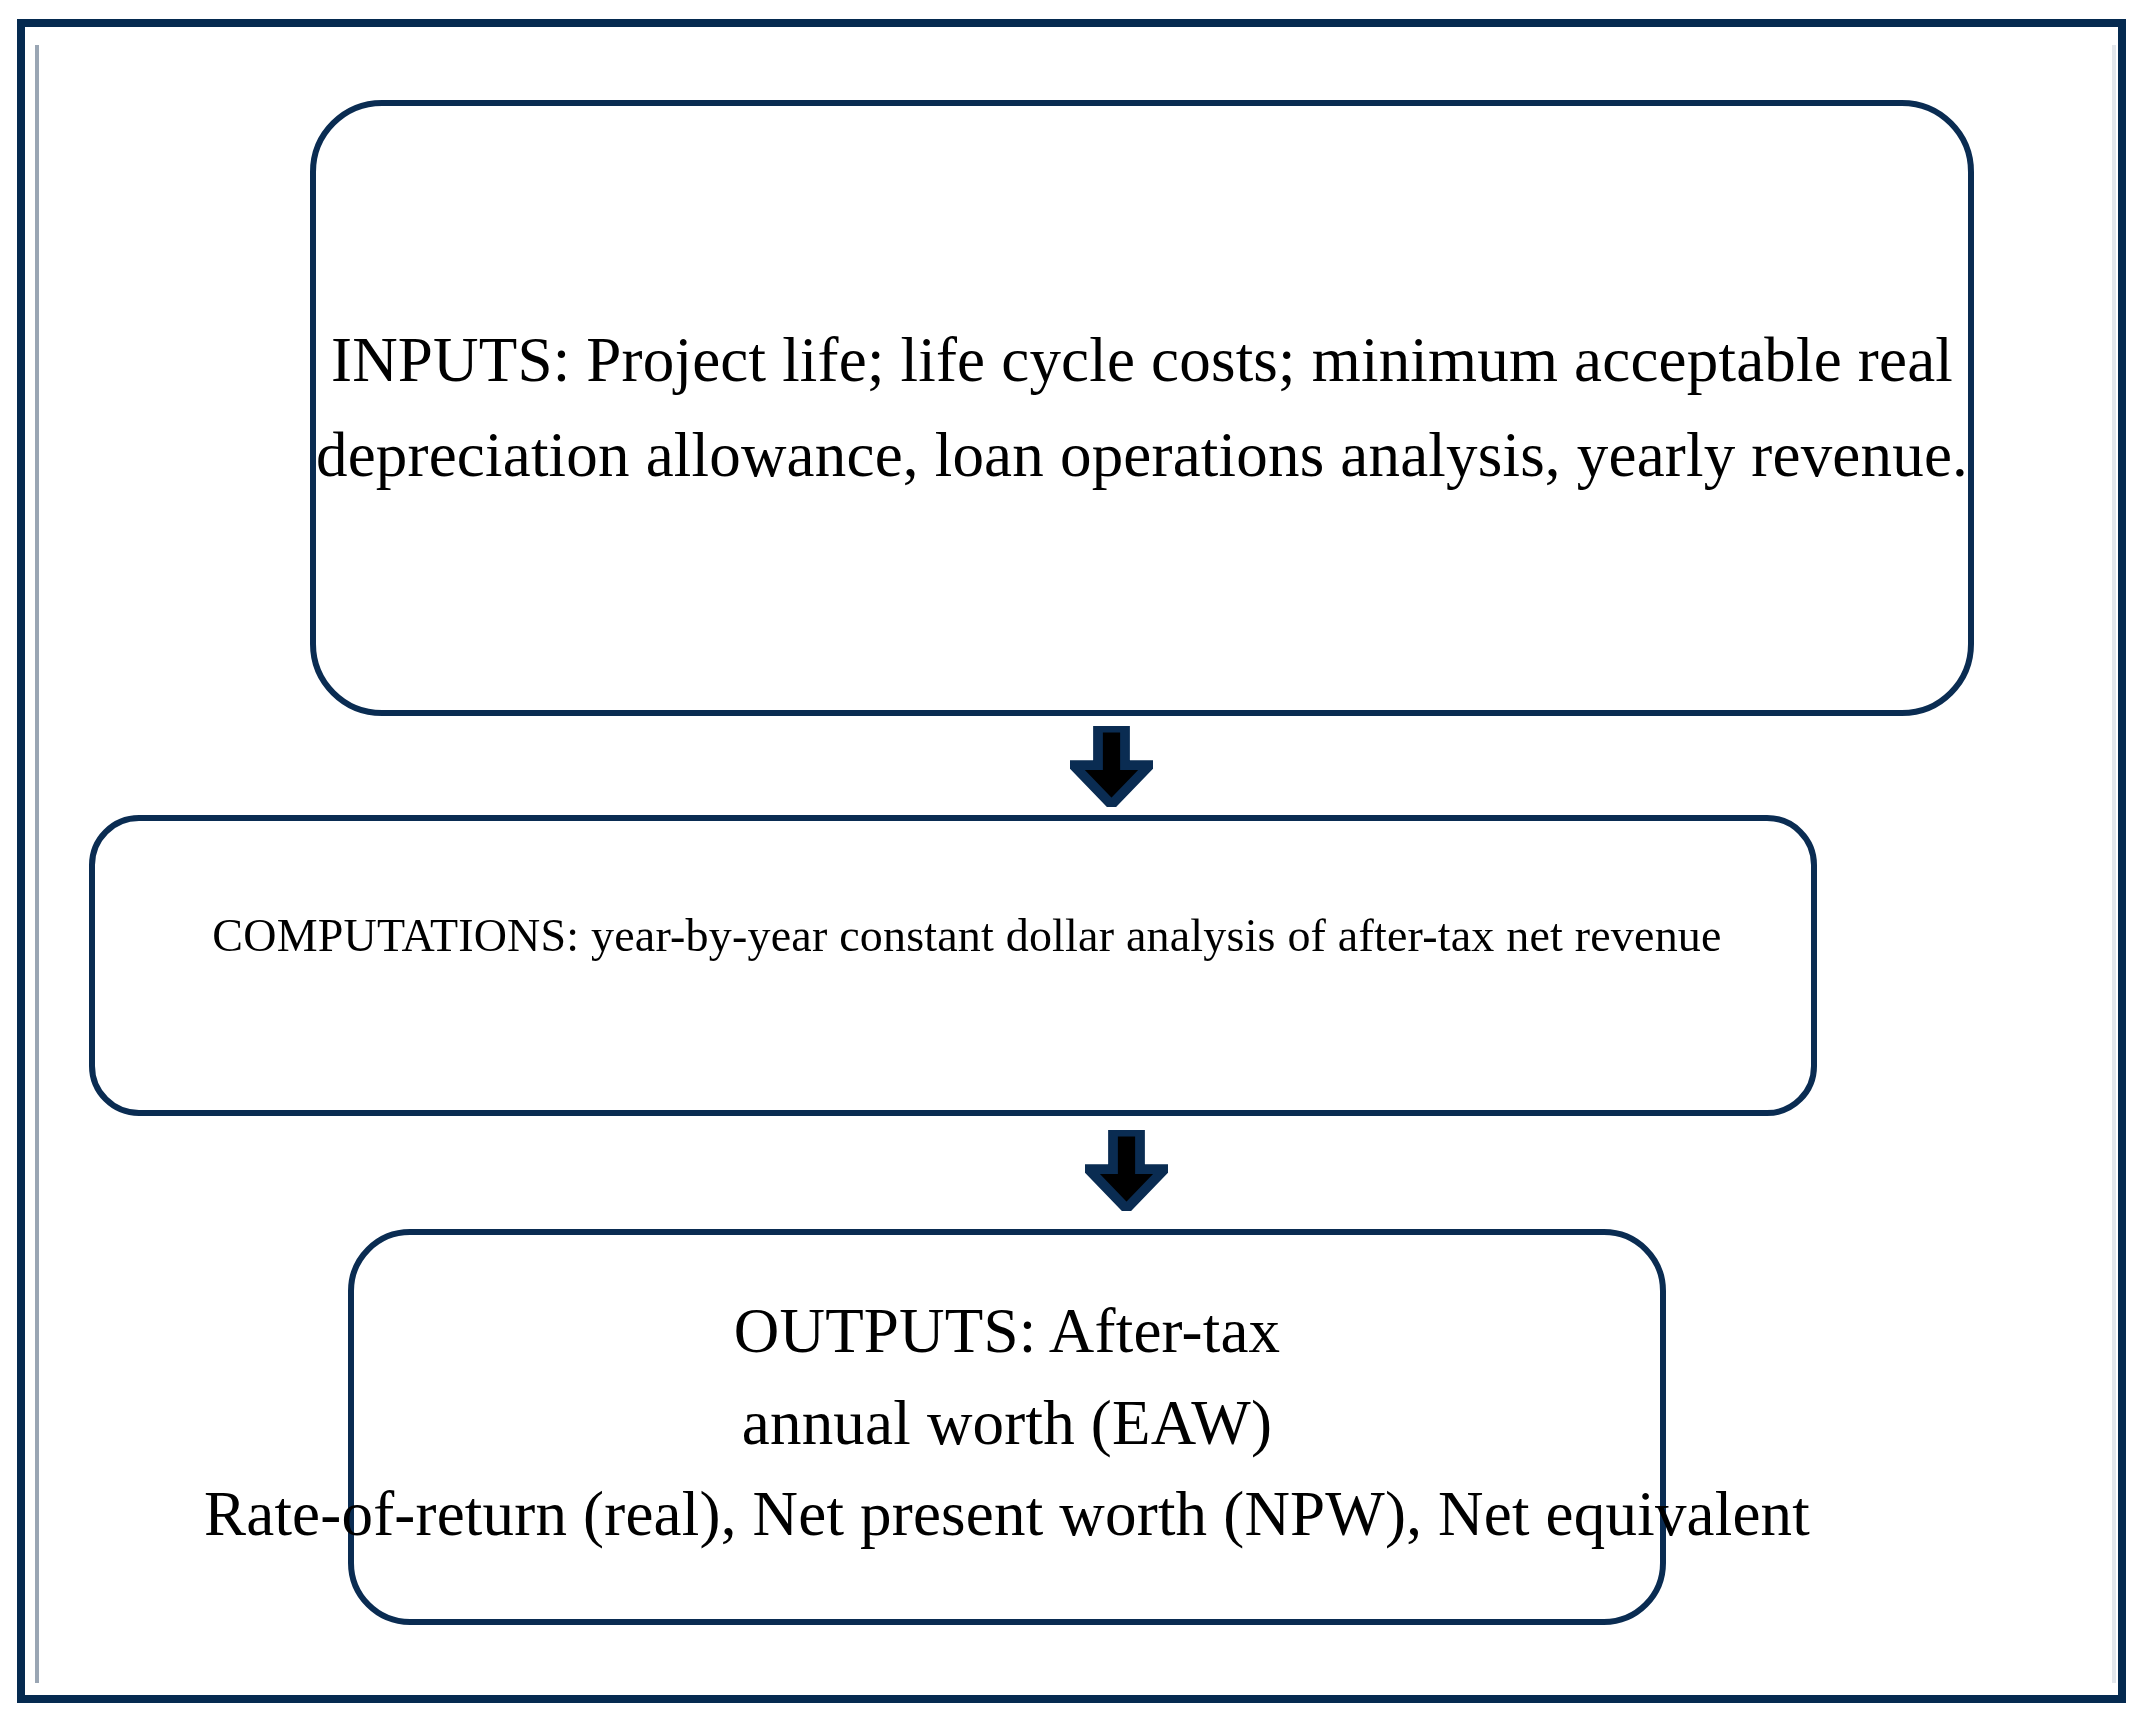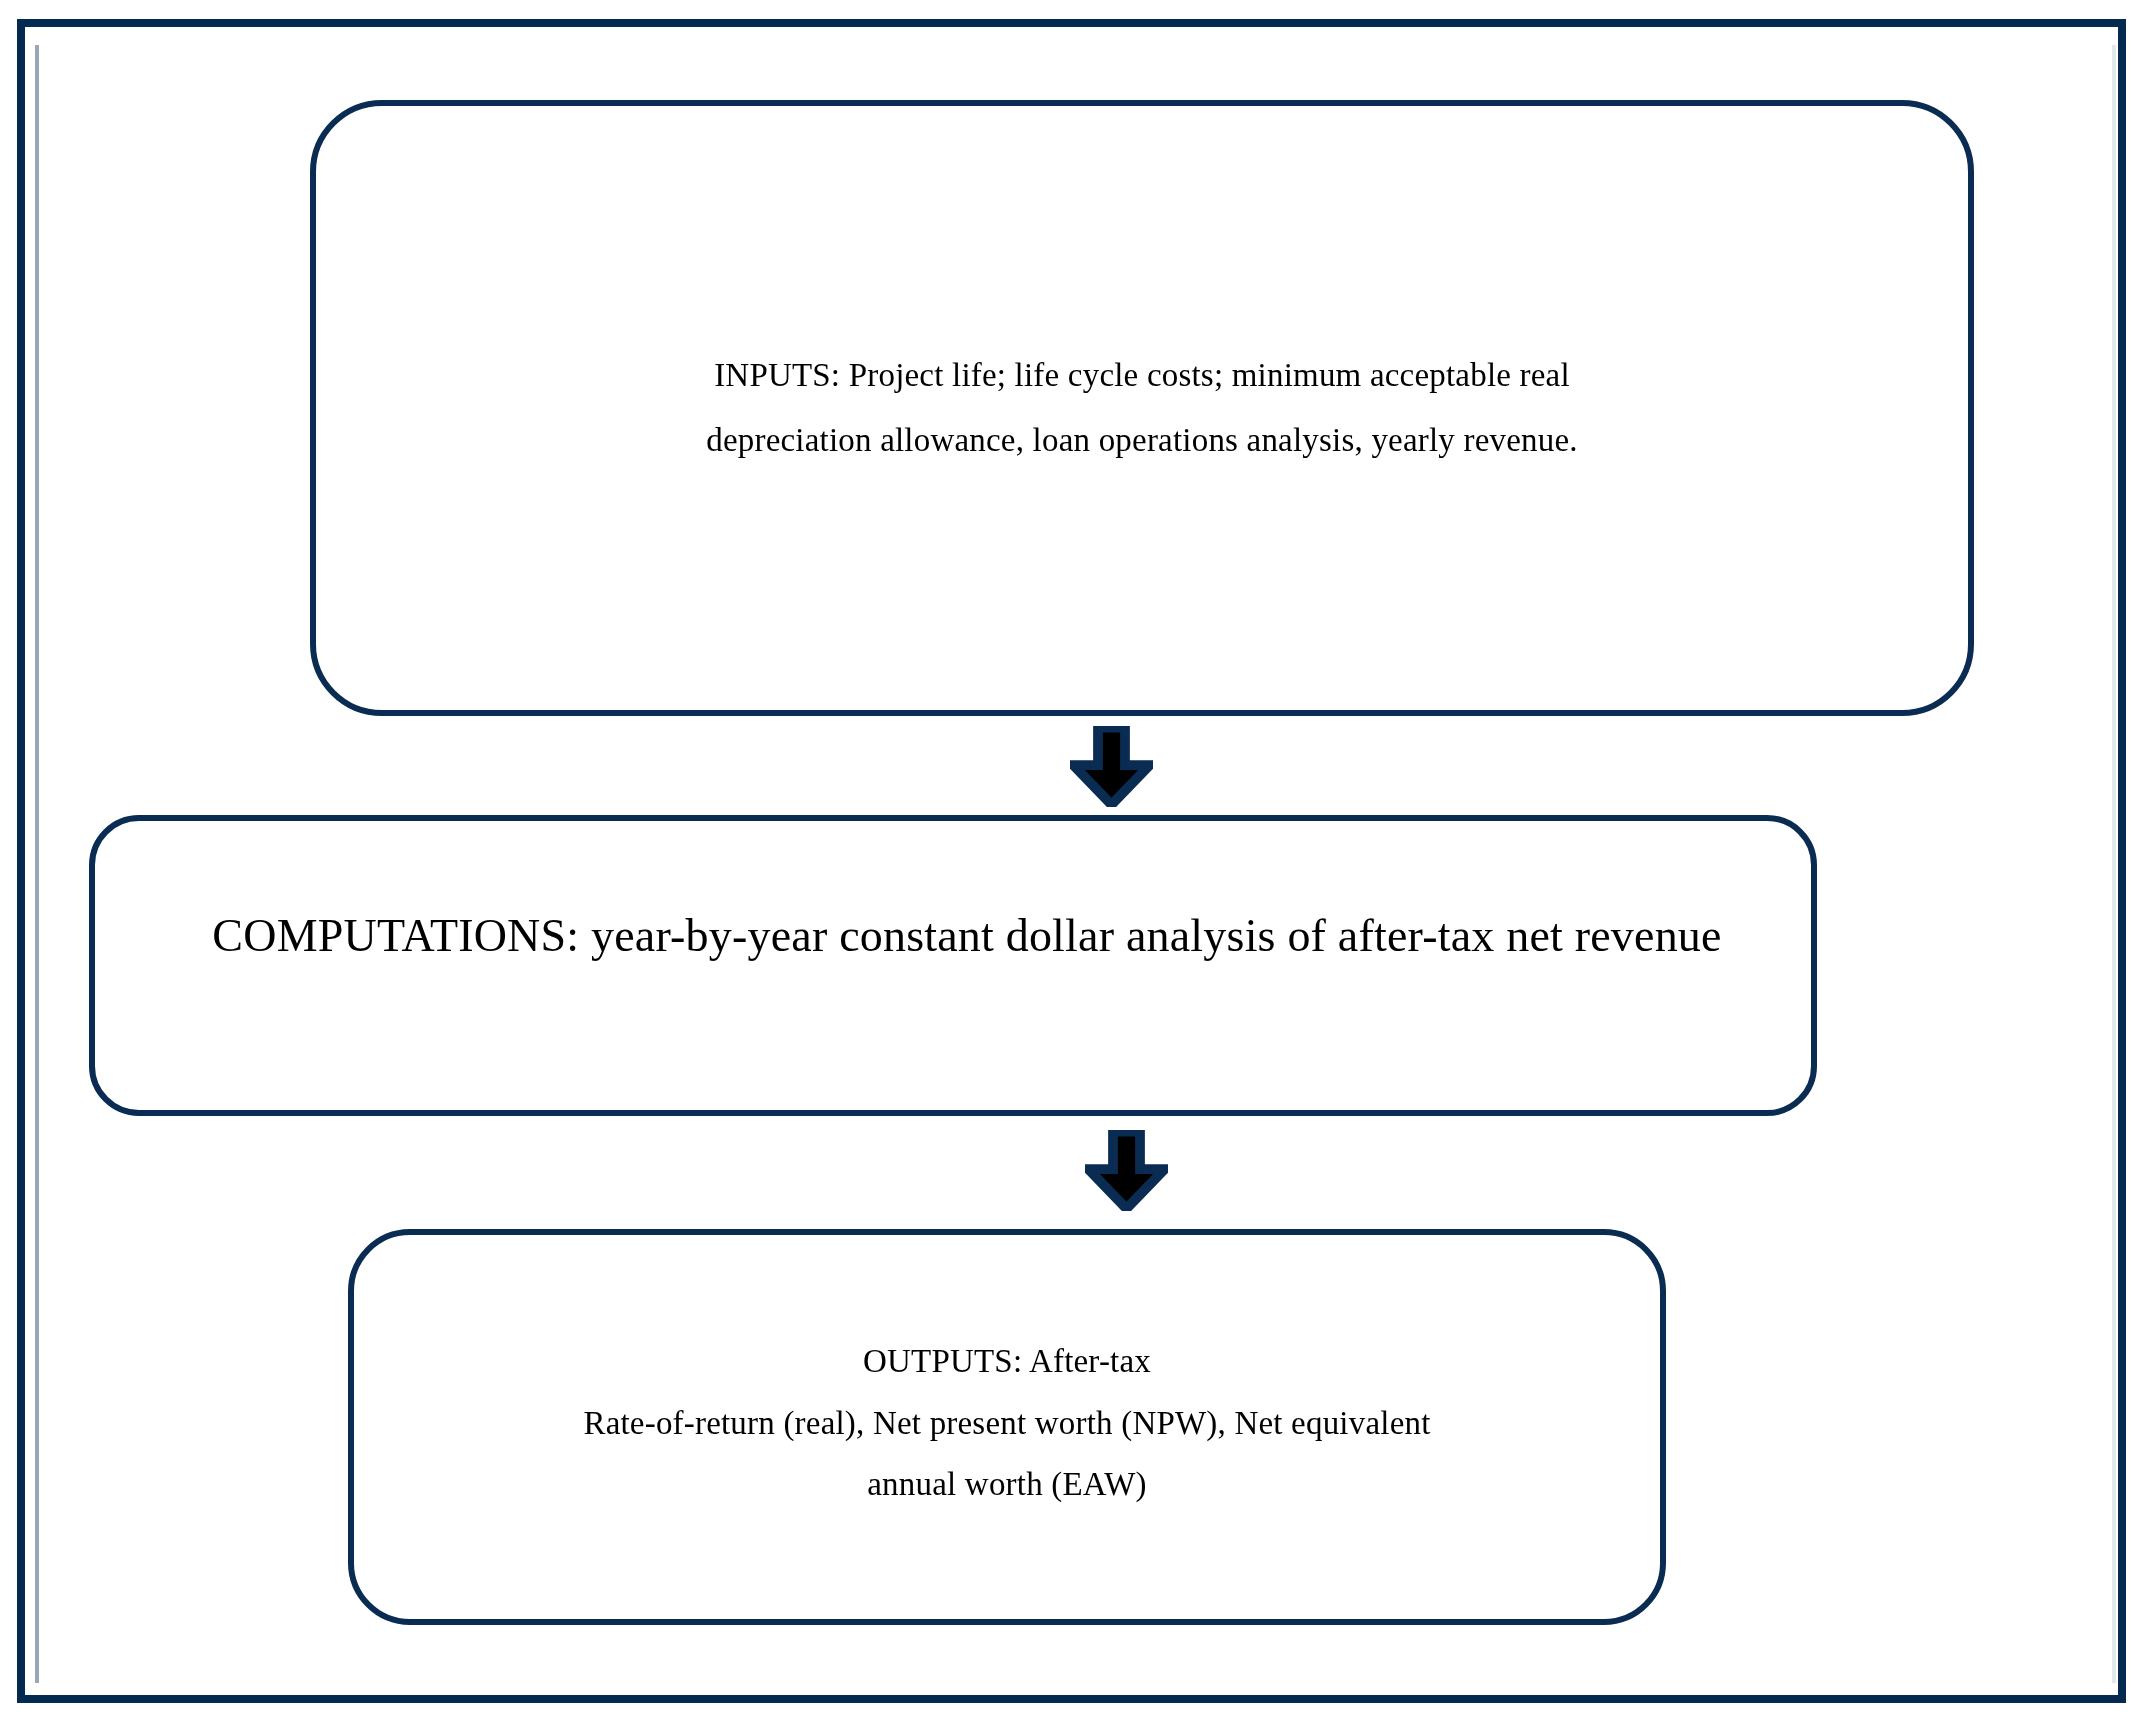--- a/index.html
+++ b/index.html
@@ -81,21 +81,21 @@
   #box-outputs {
     left: 348px;
     top: 1229px;
     width: 1318px;
     height: 396px;
     border-radius: 62px;
   }
 
   .box-line {
     color: #000000;
-    font-size: 33px;
+    font-size: 63px;
     line-height: 1.0;
     text-align: center;
     white-space: nowrap;
     letter-spacing: 0.2px;
   }
 
   #box-inputs .box-line { margin: 32px 0; }
   #box-inputs .box-line:first-child { margin-top: 13.5px; }
   #box-inputs .box-line:last-child  { margin-bottom: 13.5px; }
 
@@ -147,19 +147,19 @@
 
   <div class="arrow" id="arrow-2">
     <svg viewBox="0 0 110 108" width="83" height="81" xmlns="http://www.w3.org/2000/svg">
       <polygon points="37,2 73,2 73,52 106,52 55,105 4,52 37,52" fill="#000000" stroke="#0a2c52" stroke-width="13" stroke-linejoin="miter"></polygon>
     </svg>
   </div>
 
   <div class="flow-box" id="box-outputs">
     <div class="box-text-stack">
       <div class="box-line">OUTPUTS: After-tax</div>
+      <div class="box-line">annual worth (EAW)</div>
       <div class="box-line">Rate-of-return (real), Net present worth (NPW), Net equivalent</div>
-      <div class="box-line">annual worth (EAW)</div>
     </div>
   </div>
 
 </div>
 
 
 </body></html>

